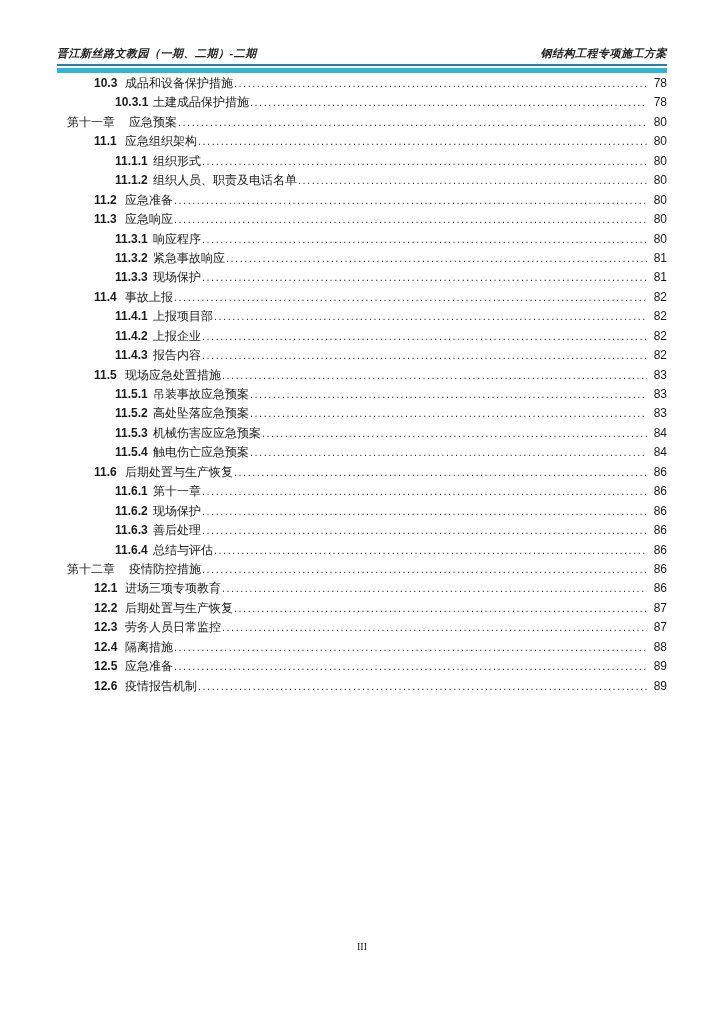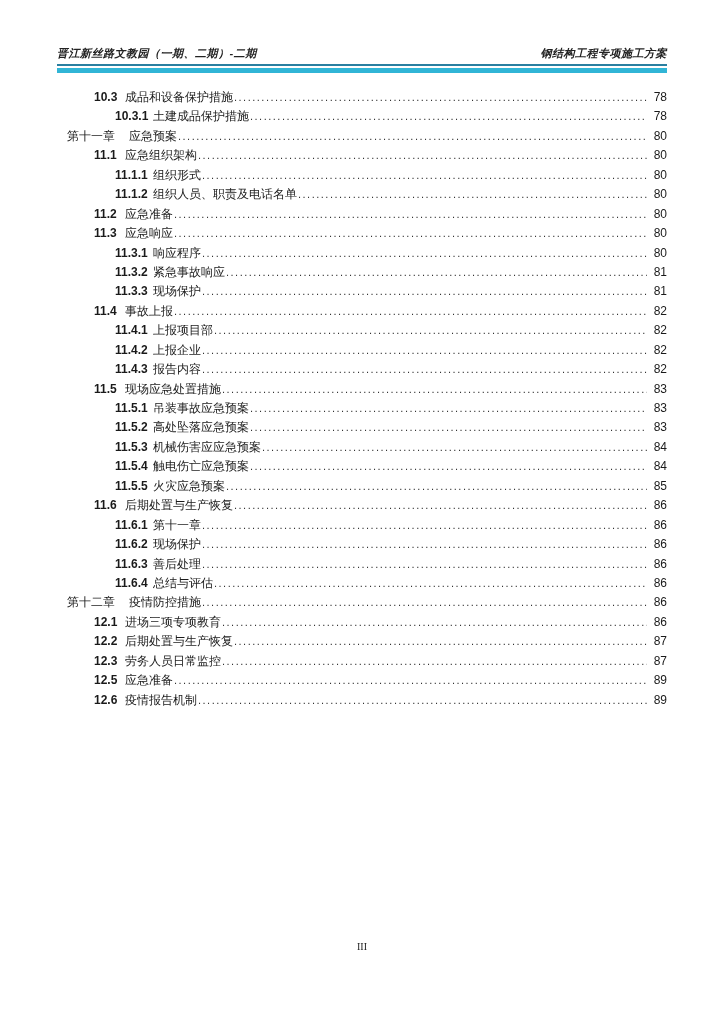--- a/index.html
+++ b/index.html
@@ -35,21 +35,21 @@
     background: #2a7fa0;
   }
   .header-rule-thick {
     margin-top: 2px;
     height: 5px;
     background: #31b5d6;
   }
 
   
   .toc {
-    margin-top: 16px;
+    margin-top: 2px;
     padding: 0 57px 0 57px;
   }
   .toc-row {
     display: flex;
     align-items: baseline;
     height: 19.45px;
     font-size: 12px;
     color: #1a1a1a;
     cursor: pointer;
   }
@@ -227,26 +227,20 @@
       <span class="title">机械伤害应应急预案</span>
       <span class="leader"></span>
       <span class="page-num">84</span>
     </div>
       <div class="toc-row lvl3">
       <span class="num">11.5.4</span>
       <span class="title">触电伤亡应急预案</span>
       <span class="leader"></span>
       <span class="page-num">84</span>
     </div>
-      <div class="toc-row lvl3">
-      <span class="num">11.5.5</span>
-      <span class="title">火灾应急预案</span>
-      <span class="leader"></span>
-      <span class="page-num">85</span>
-    </div>
       <div class="toc-row lvl2">
       <span class="num">11.6</span>
       <span class="title">后期处置与生产恢复</span>
       <span class="leader"></span>
       <span class="page-num">86</span>
     </div>
       <div class="toc-row lvl3">
       <span class="num">11.6.1</span>
       <span class="title">第十一章</span>
       <span class="leader"></span>
@@ -288,20 +282,26 @@
       <span class="leader"></span>
       <span class="page-num">87</span>
     </div>
       <div class="toc-row lvl2">
       <span class="num">12.3</span>
       <span class="title">劳务人员日常监控</span>
       <span class="leader"></span>
       <span class="page-num">87</span>
     </div>
       <div class="toc-row lvl2">
+      <span class="num">12.4</span>
+      <span class="title">隔离措施</span>
+      <span class="leader"></span>
+      <span class="page-num">88</span>
+    </div>
+      <div class="toc-row lvl2">
       <span class="num">12.5</span>
       <span class="title">应急准备</span>
       <span class="leader"></span>
       <span class="page-num">89</span>
     </div>
       <div class="toc-row lvl2">
       <span class="num">12.6</span>
       <span class="title">疫情报告机制</span>
       <span class="leader"></span>
       <span class="page-num">89</span>

